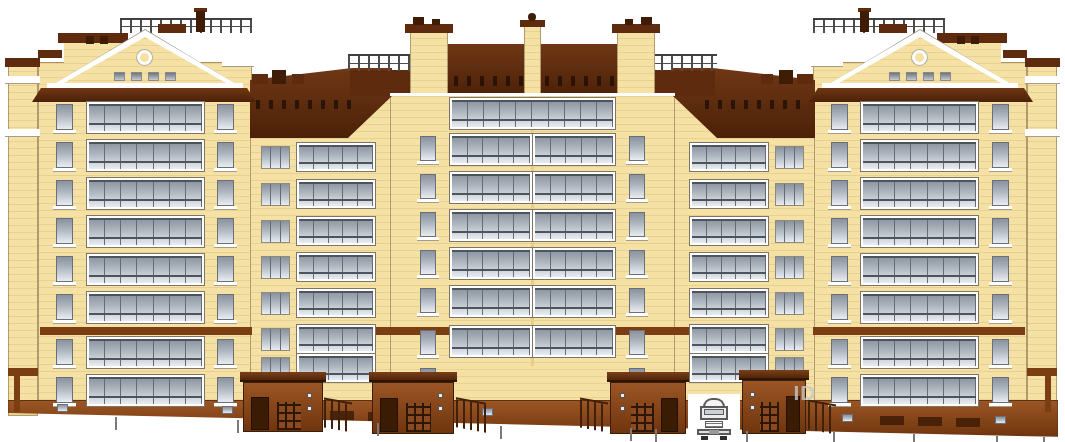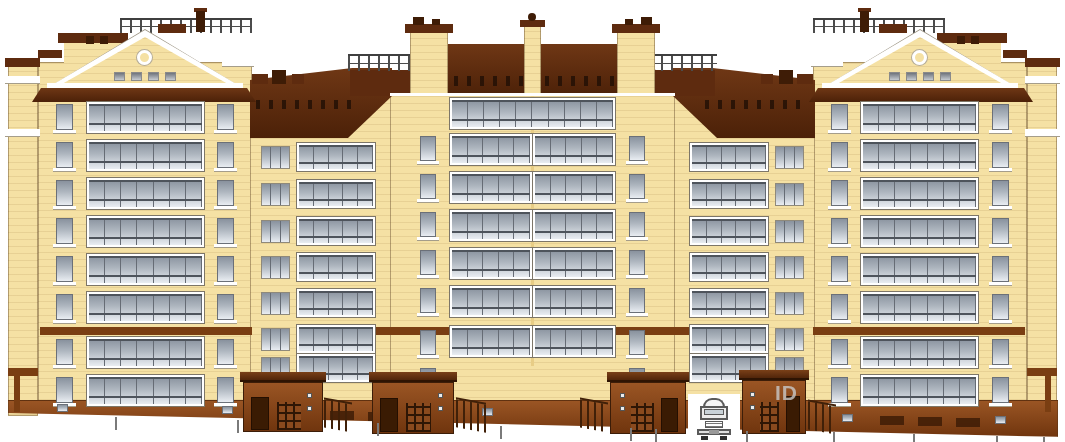--- a/index.html
+++ b/index.html
@@ -792,14 +792,14 @@
     <div class="el" style="left: 237px; top: 420px; width: 2px; height: 13px; background: rgb(122, 122, 122);"></div>
     <div class="el" style="left: 377px; top: 423px; width: 2px; height: 13px; background: rgb(122, 122, 122);"></div>
     <div class="el" style="left: 500px; top: 426px; width: 2px; height: 13px; background: rgb(122, 122, 122);"></div>
     <div class="el" style="left: 630px; top: 428px; width: 2px; height: 13px; background: rgb(122, 122, 122);"></div>
     <div class="el" style="left: 655px; top: 429px; width: 2px; height: 13px; background: rgb(122, 122, 122);"></div>
     <div class="el" style="left: 746px; top: 431px; width: 2px; height: 13px; background: rgb(122, 122, 122);"></div>
     <div class="el" style="left: 833px; top: 432px; width: 2px; height: 13px; background: rgb(122, 122, 122);"></div>
     <div class="el" style="left: 913px; top: 434px; width: 2px; height: 13px; background: rgb(122, 122, 122);"></div>
     <div class="el" style="left: 996px; top: 436px; width: 2px; height: 13px; background: rgb(122, 122, 122);"></div>
     <div class="el" style="left: 1043px; top: 437px; width: 2px; height: 13px; background: rgb(122, 122, 122);"></div>
-    <div class="el wmark" style="left: 775px; top: 381px; width: 60px; height: 26px;">ID</div>
+    <div class="el wmark" style="left: 775px; top: 381px; width: 60px; height: 26px; text-align: center;">ID</div>
   </div>
 
 </body></html>

